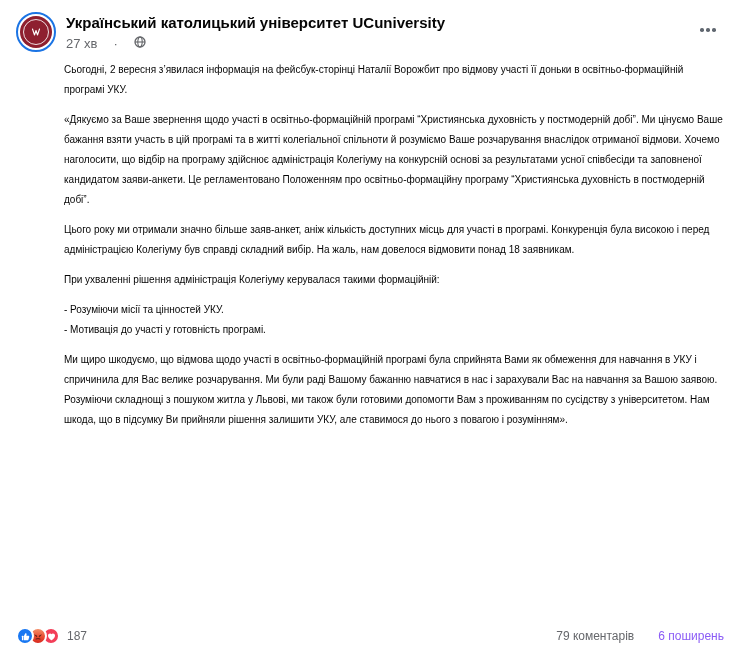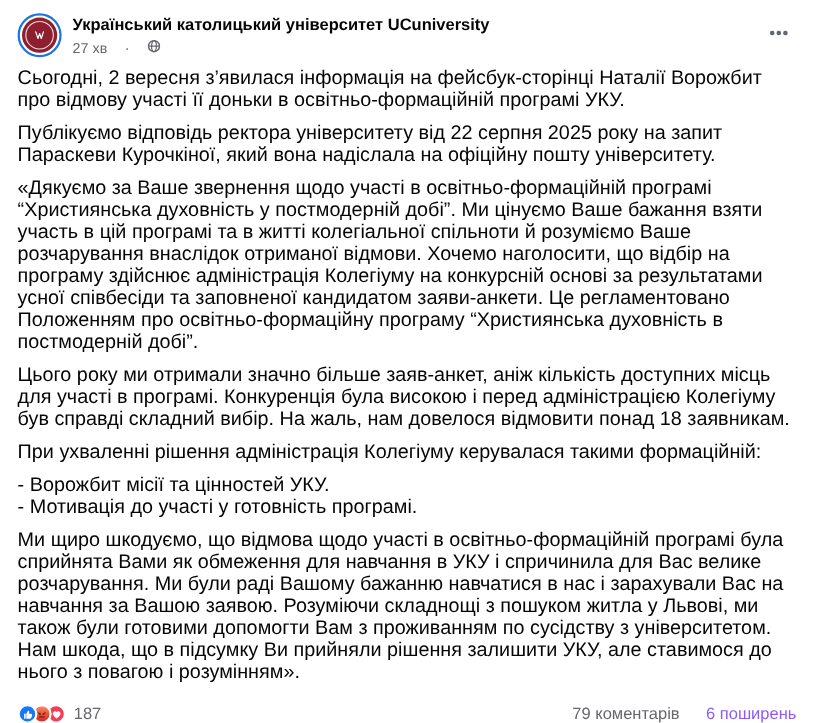--- a/index.html
+++ b/index.html
@@ -39,31 +39,31 @@
   }
   .meta-row .dot { color: #65676b; }
   .more-btn {
     width: 32px; height: 32px; border-radius: 50%; border: none; background: transparent;
     display: flex; align-items: center; justify-content: center; gap: 2.5px;
     cursor: pointer; margin-top: 2px;
   }
   .more-btn i { width: 3.5px; height: 3.5px; border-radius: 50%; background: #606770; display: block; }
 
   
-  .post-body { padding: 8px 16px 0 16px; font-size: 18px; line-height: 20px; }
+  .post-body { padding: 8px 16px 0 16px; font-size: 10px; line-height: 20px; margin-left: 48px; }
   .post-body p { margin: 0 0 10px 0; white-space: pre-wrap; }
   .criteria { margin: 0 0 10px 0; }
   .criteria div { line-height: 20px; }
 
   
   .reactions-row {
     margin-top: auto;
     display: flex; align-items: center; justify-content: space-between;
     padding: 10px 16px 12px 16px;
-    font-size: 15px; color: #65676b;
+    font-size: 12px; color: #65676b;
   }
   .reactions-left { display: flex; align-items: center; cursor: pointer; }
   .rx {
     width: 18px; height: 18px; border-radius: 50%;
     border: 2px solid #fff; position: relative;
     display: flex; align-items: center; justify-content: center;
   }
   .rx svg { display: block; }
   .rx-like  { background: #1877f2; z-index: 3; }
   .rx-angry { background: linear-gradient(180deg, #f48e68 0%, #e8492f 60%, #d62a20 100%); z-index: 2; margin-left: -5px; }
@@ -102,26 +102,25 @@
     </div>
     <button class="more-btn" aria-label="menu">
       <i></i>
         <i></i>
         <i></i>
     </button>
   </div>
 
   <div class="post-body">
     <p>Сьогодні, 2 вересня з’явилася інформація на фейсбук-сторінці Наталії Ворожбит про відмову участі її доньки в освітньо-формаційній програмі УКУ.</p>
-    <p>Публікуємо відповідь ректора університету від 22 серпня 2025 року на запит Параскеви Курочкіної, який вона надіслала на офіційну пошту університету.</p>
     <p>«Дякуємо за Ваше звернення щодо участі в освітньо-формаційній програмі “Християнська духовність у постмодерній добі”. Ми цінуємо Ваше бажання взяти участь в цій програмі та в житті колегіальної спільноти й розуміємо Ваше розчарування внаслідок отриманої відмови. Хочемо наголосити, що відбір на програму здійснює адміністрація Колегіуму на конкурсній основі за результатами усної співбесіди та заповненої кандидатом заяви-анкети. Це регламентовано Положенням про освітньо-формаційну програму “Християнська духовність в постмодерній добі”.</p>
     <p>Цього року ми отримали значно більше заяв-анкет, аніж кількість доступних місць для участі в програмі. Конкуренція була високою і перед адміністрацією Колегіуму був справді складний вибір. На жаль, нам довелося відмовити понад 18 заявникам.</p>
     <p>При ухваленні рішення адміністрація Колегіуму керувалася такими формаційній:</p>
     <div class="criteria">
-      <div>- Ворожбит місії та цінностей УКУ.</div>
+      <div>- Розуміючи місії та цінностей УКУ.</div>
       <div>- Мотивація до участі у готовність програмі.</div>
     </div>
     <p>Ми щиро шкодуємо, що відмова щодо участі в освітньо-формаційній програмі була сприйнята Вами як обмеження для навчання в УКУ і спричинила для Вас велике розчарування. Ми були раді Вашому бажанню навчатися в нас і зарахували Вас на навчання за Вашою заявою. Розуміючи складнощі з пошуком житла у Львові, ми також були готовими допомогти Вам з проживанням по сусідству з університетом. Нам шкода, що в підсумку Ви прийняли рішення залишити УКУ, але ставимося до нього з повагою і розумінням».</p>
   </div>
 
   <div class="reactions-row">
     <div class="reactions-left">
       <span class="rx rx-like">
         <svg width="11" height="11" viewBox="0 0 16 16" aria-hidden="true">
           <path d="M5.7 13.6h5.1c.65 0 1.2-.4 1.4-1l1.25-3.7c.3-.95-.4-1.95-1.4-1.95H9.2l.45-2.3c.12-.62-.2-1.25-.8-1.45-.5-.18-1.05.02-1.33.45L5.7 7.1z" fill="#fff"></path>

